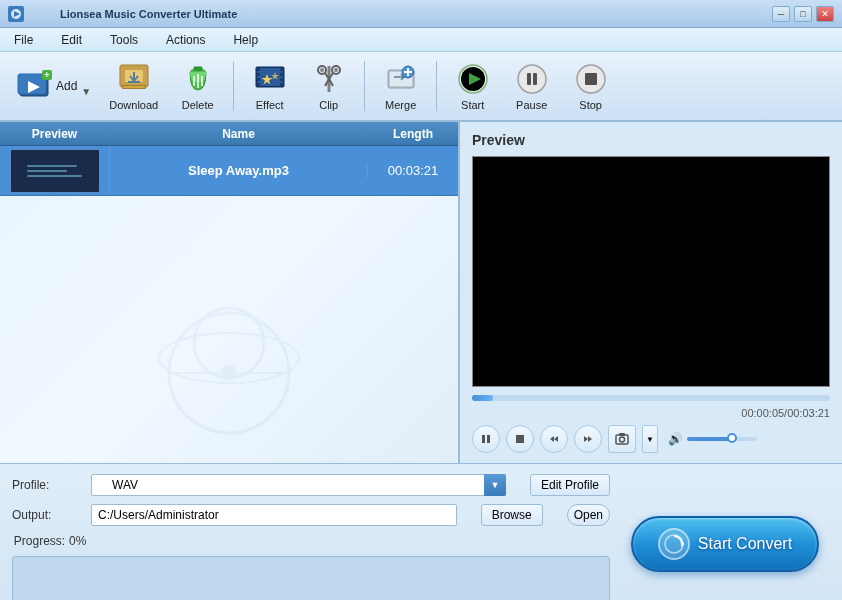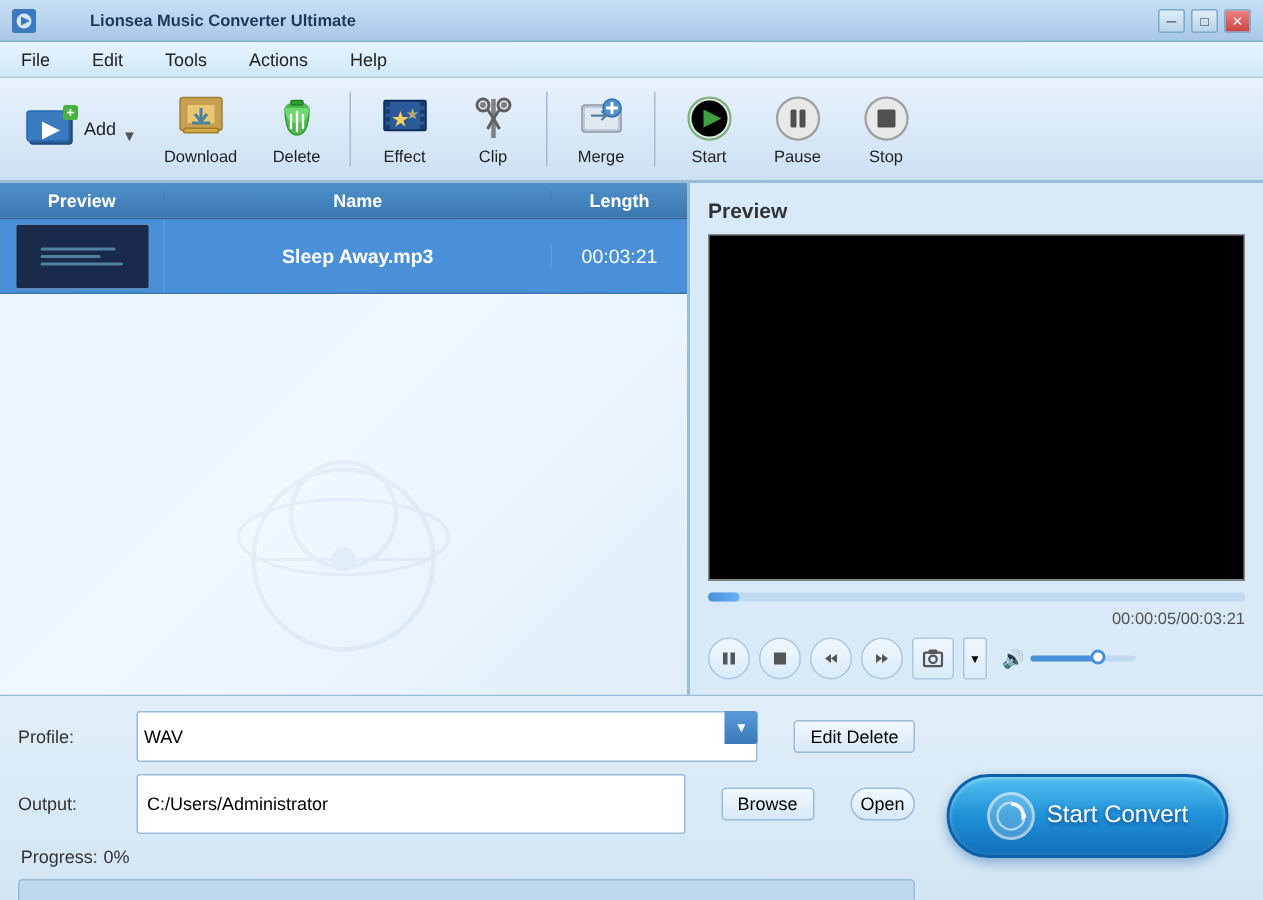--- a/index.html
+++ b/index.html
@@ -365,33 +365,33 @@
       align-items: center;
       gap: 24px;
     }
     .form-label {
       font-size: 12px;
       color: #333;
       min-width: 55px;
     }
     .form-input {
       flex: 1;
-      height: 40px;
+      height: 22px;
       border: 1px solid #9abcd8;
       background: #fff;
       padding: 2px 6px;
       font-size: 12px;
       border-radius: 2px;
     }
     .form-select {
       flex: 1;
-      height: 34px;
+      height: 22px;
       border: 1px solid #9abcd8;
       background: #fff;
-      padding: 2px 4px;
+      padding: 2px 20px;
       font-size: 12px;
       border-radius: 2px;
       appearance: none;
     }
     .select-wrapper {
       flex: 1;
       position: relative;
       display: flex;
     }
     .select-wrapper::after {
@@ -763,21 +763,21 @@
 <div class="bottom-area">
   <div class="bottom-left">
 
     <div class="form-row">
       <span class="form-label">Profile:</span>
       <div class="select-wrapper">
         <select class="form-select">
           <option>WAV</option>
         </select>
       </div>
-      <button class="edit-profile-btn">Edit Delete</button>
+      <button class="edit-profile-btn">Edit Profile</button>
     </div>
 
     <div class="form-row">
       <span class="form-label">Output:</span>
       <input class="form-input" type="text" value="C:/Users/Administrator" style="">
       <button class="browse-btn">Browse</button>
       <button class="open-btn">Open</button>
     </div>
 
     <div class="progress-row">

